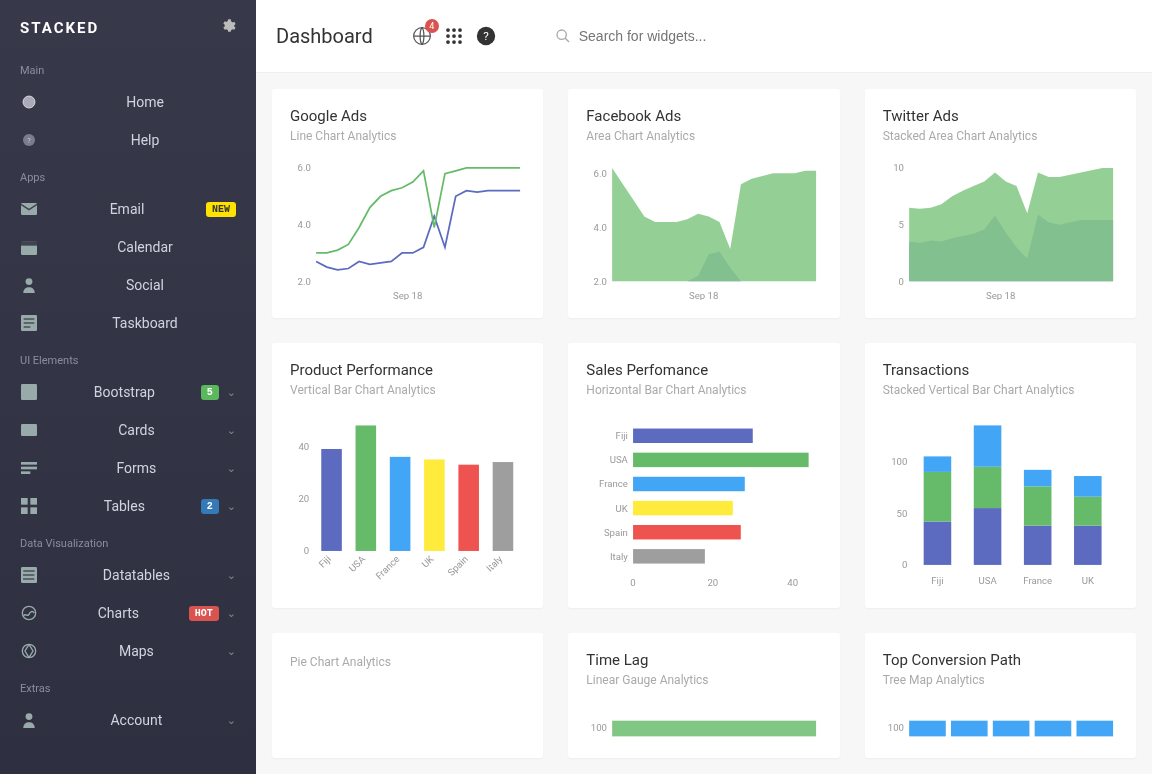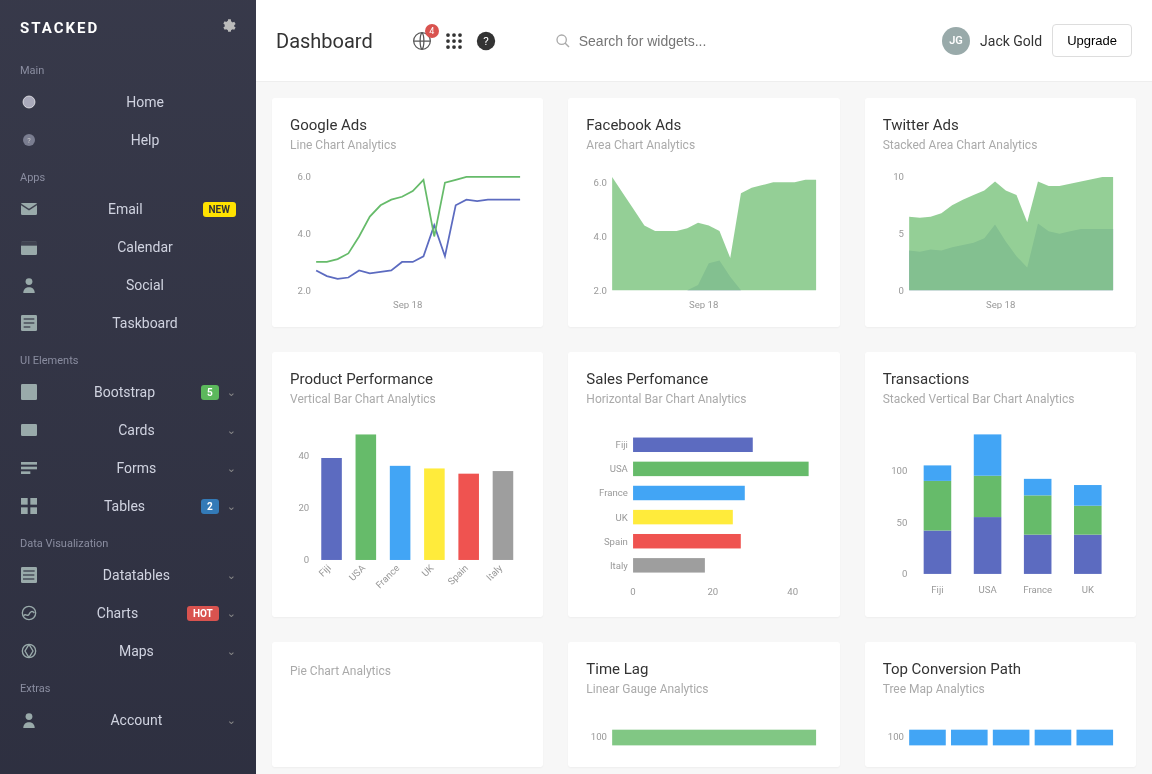--- a/index.html
+++ b/index.html
@@ -7,21 +7,21 @@
 .sidebar { width: 256px; background: #000000; color: #aab; height: 100%; overflow-y: auto; position: relative; }
 .sidebar::before { content:""; position:absolute; inset:0; background: linear-gradient(rgba(60,62,80,0.92), rgba(50,52,70,0.92)); z-index:0; }
 .sidebar > * { position: relative; z-index:1; }
 .logo-row { display:flex; align-items:center; justify-content:space-between; padding:18px 20px 14px; }
 .logo { color:#fff; font-weight:700; letter-spacing:2px; font-size:15px; }
 .gear { color:#bbb; cursor:pointer; }
 .section-label { font-size:11px; color:#8a8da0; padding:12px 20px 6px; }
 .nav-item { display:flex; align-items:center; padding:10px 20px; font-size:14px; color:#d0d3e0; cursor:pointer;text-align:center; }
 .nav-icon { width:18px; height:18px; margin-right:16px; display:flex; align-items:center; justify-content:center; color:#9aa; }
 .nav-label { flex:1; }
-.badge { font-size:10px; font-weight:700; padding:2px 6px; border-radius:3px; margin-left:6px; }
+.badge { font-size:10px; font-weight:700; padding:2px 6px; border-radius:3px; margin-left:6px;font-family:Liberation Mono, monospace; }
 .badge-new { background:#ffe200; color:#333; }
 .badge-count { background:#5cb85c; color:#fff; }
 .badge-count-blue { background:#337ab7; color:#fff; }
 .badge-hot { background:#d9534f; color:#fff; }
 .chev { margin-left:8px; color:#888; font-size:11px; }
 .main { flex:1; display:flex; flex-direction:column; height:100%; background:#f7f7f7; }
 .topbar { display:flex; align-items:center; padding:24px 20px; background:#fff; border-bottom:1px solid #eee; gap:18px; }
 .page-title { font-size:20px; font-weight:400; color:#333; margin-right:20px; }
 .top-icons { display:flex; align-items:center; gap:10px; }
 .icon-btn { position:relative; width:22px; height:22px; cursor:pointer; display:flex; align-items:center; justify-content:center; }
@@ -239,25 +239,20 @@
           </svg>
       </span>
     </div>
     <div class="search-wrap">
       <svg width="16" height="16" viewBox="0 0 24 24" fill="none" stroke="currentColor" stroke-width="2">
           <circle cx="10" cy="10" r="7"></circle>
           <path d="M21 21l-6-6"></path>
         </svg>
       <input class="search-input" placeholder="Search for widgets..." style="">
     </div>
-    <div class="user-area">
-      <div class="avatar">JG</div>
-      <div class="username">Jack Gold</div>
-      <button class="upgrade-btn">Upgrade</button>
-    </div>
   </header>
 
   <div class="content">
     <div class="grid">
 
       <div class="card">
         <div class="card-title">Google Ads</div>
         <div class="card-sub">Line Chart Analytics</div>
         <div class="chart-area"><svg class="chart" viewBox="0 0 270 160">
               <text x="24" y="142" text-anchor="end" class="tick-text">2.0</text>

